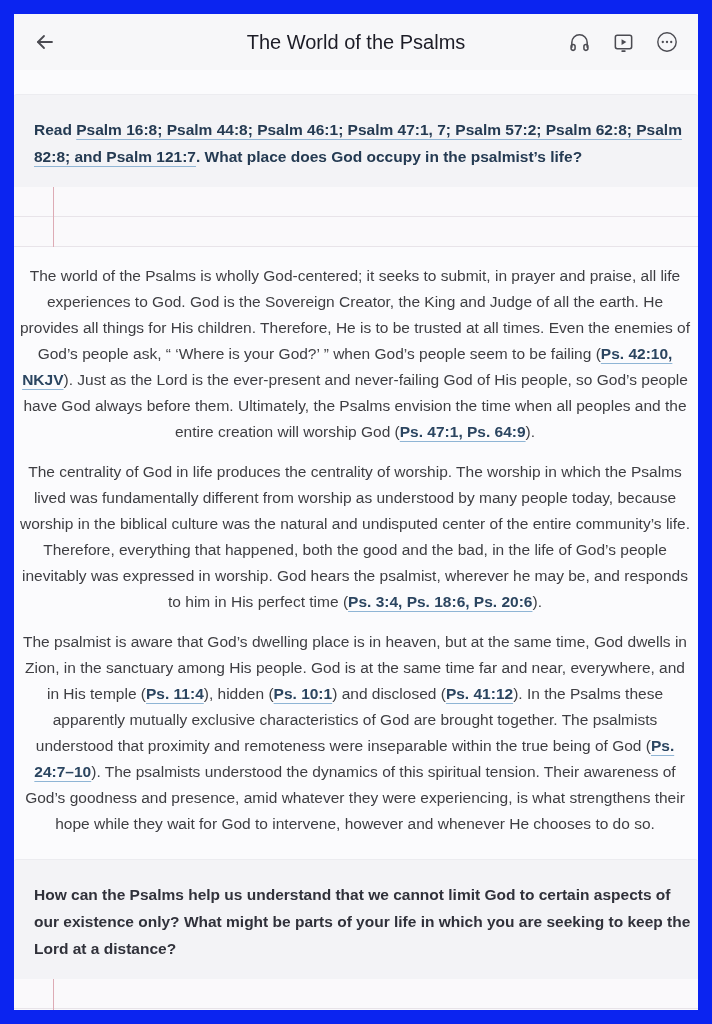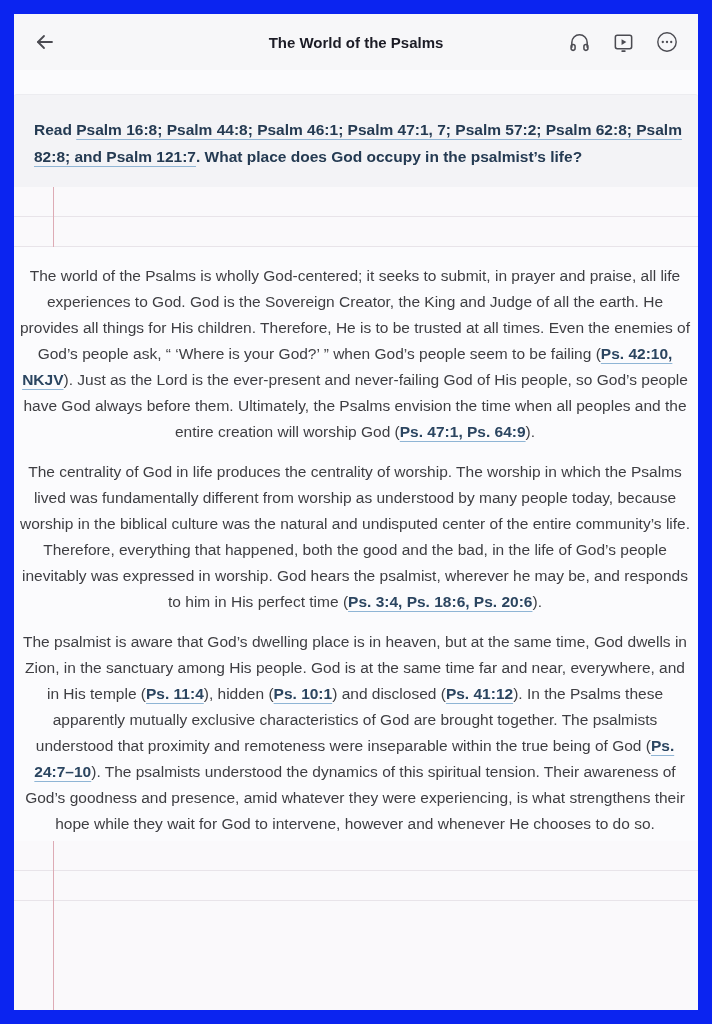--- a/index.html
+++ b/index.html
@@ -21,21 +21,21 @@
   .topbar {
     position: relative;
     height: 56px; flex: none;
     background: var(--header-bg, #f7f7f9);
     display: flex; align-items: center;
     padding: 0 16px;
   }
   .topbar h1 {
     position: absolute; left: 50%; top: 50%;
     transform: translate(-50%, -50%);
-    font-size: 15px; font-weight: 700;
+    font-size: 20px; font-weight: 400;
     color: var(--title-color, #1c1c26);
     white-space: nowrap;
   }
   .icon-btn {
     background: none; border: none; cursor: pointer;
     color: var(--icon-color, #4b4b52);
     display: inline-flex; align-items: center; justify-content: center;
     width: 30px; height: 30px; padding: 0;
   }
   .topbar .actions { margin-left: auto; display: flex; gap: 14px; }
@@ -152,20 +152,23 @@
     <div class="line-row"></div>
         <div class="line-row"></div>
       </div>
 
     <article class="body-text">
       <p><span>The world of the Psalms is wholly God-centered; it seeks to submit, in prayer and praise, all life experiences to God. God is the Sovereign Creator, the King and Judge of all the earth. He provides all things for His children. Therefore, He is to be trusted at all times. Even the enemies of God’s people ask, “ ‘Where is your God?’ ” when God’s people seem to be failing (</span><span class="ref-link">Ps. 42:10, NKJV</span><span>). Just as the Lord is the ever-present and never-failing God of His people, so God’s people have God always before them. Ultimately, the Psalms envision the time when all peoples and the entire creation will worship God (</span><span class="ref-link">Ps. 47:1, Ps. 64:9</span><span>).</span></p>
       <p><span>The centrality of God in life produces the centrality of worship. The worship in which the Psalms lived was fundamentally different from worship as understood by many people today, because worship in the biblical culture was the natural and undisputed center of the entire community’s life. Therefore, everything that happened, both the good and the bad, in the life of God’s people inevitably was expressed in worship. God hears the psalmist, wherever he may be, and responds to him in His perfect time (</span><span class="ref-link">Ps. 3:4, Ps. 18:6, Ps. 20:6</span><span>).</span></p>
       <p><span>The psalmist is aware that God’s dwelling place is in heaven, but at the same time, God dwells in Zion, in the sanctuary among His people. God is at the same time far and near, everywhere, and in His temple (</span><span class="ref-link">Ps. 11:4</span><span>), hidden (</span><span class="ref-link">Ps. 10:1</span><span>) and disclosed (</span><span class="ref-link">Ps. 41:12</span><span>). In the Psalms these apparently mutually exclusive characteristics of God are brought together. The psalmists understood that proximity and remoteness were inseparable within the true being of God (</span><span class="ref-link">Ps. 24:7–10</span><span>). The psalmists understood the dynamics of this spiritual tension. Their awareness of God’s goodness and presence, amid whatever they were experiencing, is what strengthens their hope while they wait for God to intervene, however and whenever He chooses to do so.</span></p>
     </article>
 
+    <section class="question-block second">
+      <p class="question-text q2"><span>How can the Psalms help us understand that we cannot limit God to certain aspects of our existence only? What might be parts of your life in which you are seeking to keep the Lord at a distance?</span></p>
+    </section>
 
     <div class="answer-lines grow">
       <div class="margin-line"></div>
     <div class="line-row"></div>
         <div class="line-row"></div>
       </div>
 
   </div>
 </div>
 

